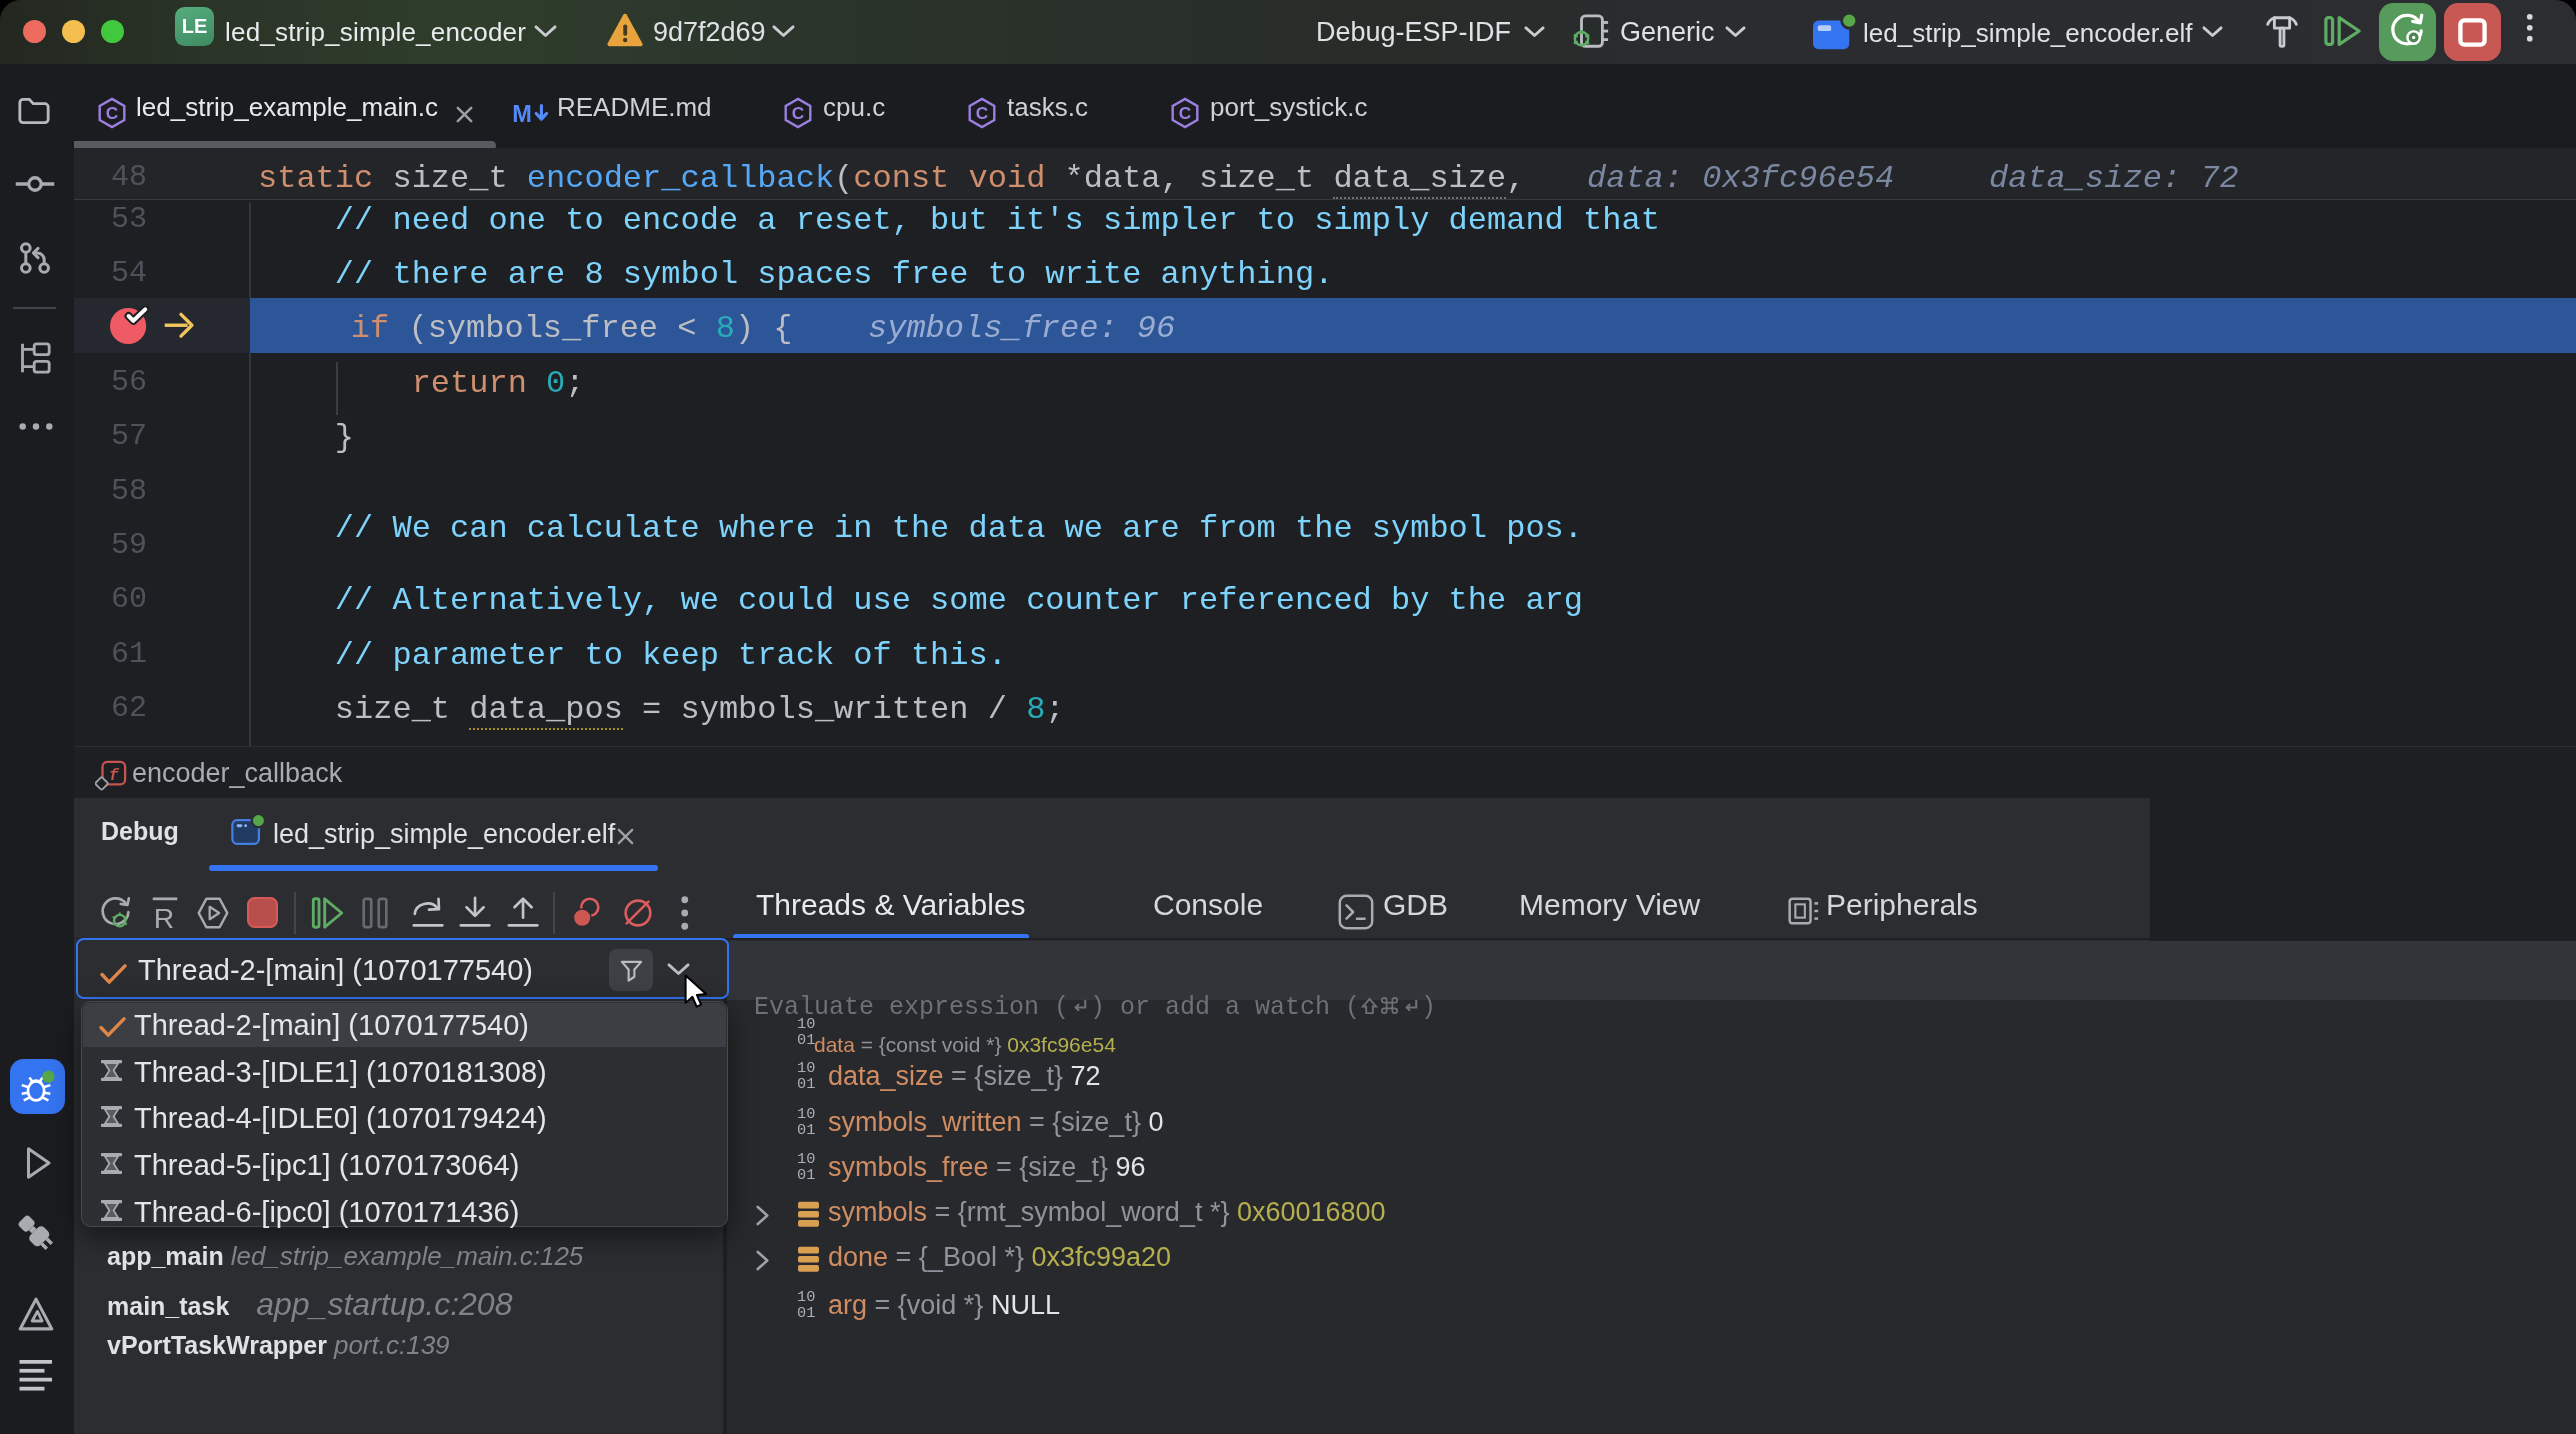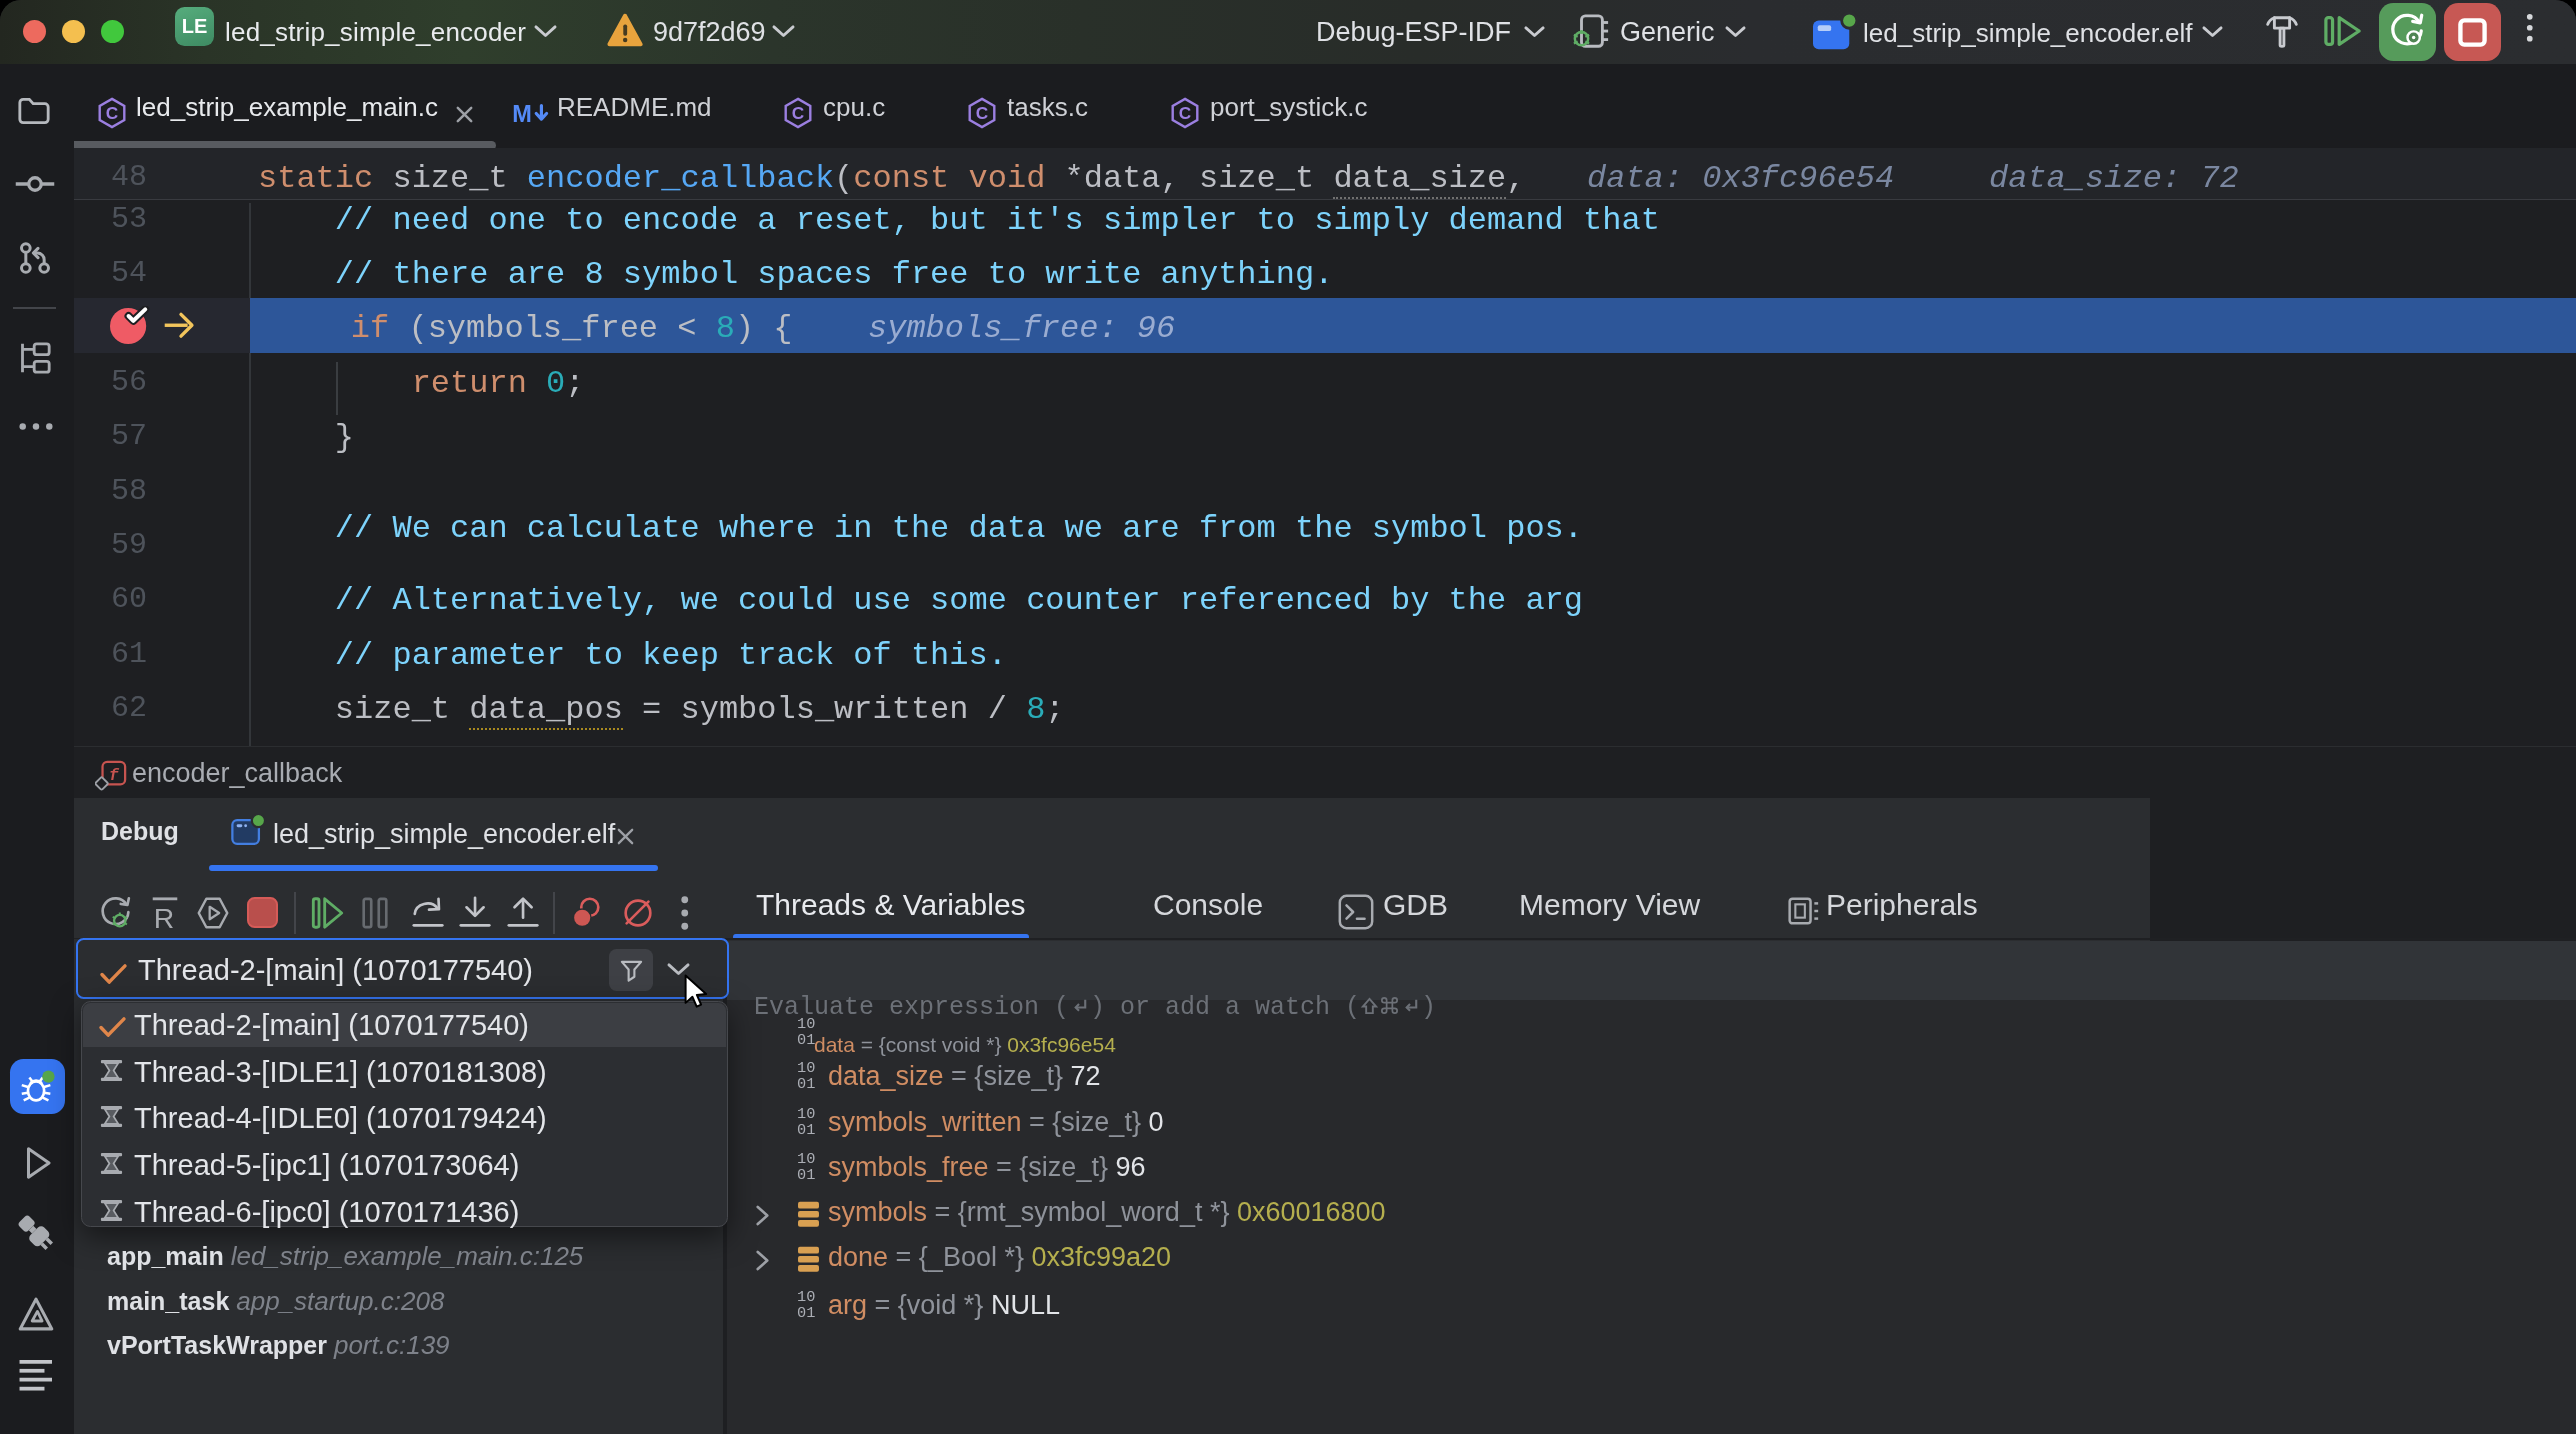--- a/index.html
+++ b/index.html
@@ -418,21 +418,21 @@
       </svg>
     <div class="abs" style="left:60px; top:351px; font-size:29px; color:#E3E5E9;">Thread-5-[ipc1] (1070173064)</div>
     <svg class="abs" style="left:25px; top:400px;" width="25" height="25" viewBox="0 0 26 26">
         <rect x="2" y="2" width="22" height="3.4" rx="1" fill="#A8ABB0"></rect>
         <rect x="2" y="20.6" width="22" height="3.4" rx="1" fill="#A8ABB0"></rect>
         <path d="M6 5.4 H20 L15.2 13 L20 20.6 H6 L10.8 13 Z" fill="#595C61" stroke="#A8ABB0" stroke-width="1.8"></path>
       </svg>
     <div class="abs" style="left:60px; top:398px; font-size:29px; color:#E3E5E9;">Thread-6-[ipc0] (1070171436)</div>
 
     <div class="abs" style="left:33px; top:443px; font-size:25px; font-weight:bold; color:#DFE1E5;">app_main <span style="font-weight:normal; font-style:italic; font-size:26px; color:#7E828A;">led_strip_example_main.c:125</span></div>
-    <div class="abs" style="left:33px; top:488px; font-size:25px; font-weight:bold; color:#DFE1E5;">main_task <span style="font-weight:normal; font-style:italic; font-size:26px; color:#7E828A;">app_startup.c:208</span></div>
+    <div class="abs" style="left:33px; top:488px; font-size:25px; font-weight:bold; color:#DFE1E5;">main_task <span style="font-weight:normal; font-style:italic; font-size:32px; color:#7E828A;margin-left:20px;">app_startup.c:208</span></div>
     <div class="abs" style="left:33px; top:532px; font-size:25px; font-weight:bold; color:#DFE1E5;">vPortTaskWrapper <span style="font-weight:normal; font-style:italic; font-size:26px; color:#7E828A;">port.c:139</span></div>
 
     <div class="abs mono" style="left:680px; top:157px; font-size:25px; color:#6C7077; white-space:pre;margin-top:38px;">Evaluate expression (<svg width="21" height="23" viewBox="0 0 22 24" style="vertical-align:-3.8px;">
           <path d="M17 5 V13 H7" fill="none" stroke="#6C7077" stroke-width="2.2"></path>
           <polyline points="10.5,9.5 7,13 10.5,16.5" fill="none" stroke="#6C7077" stroke-width="2.2"></polyline>
         </svg>) or add a watch (<svg width="19" height="23" viewBox="0 0 20 24" style="vertical-align:-3.8px;">
           <path d="M10 4 L17 12 H13.5 V19 H6.5 V12 H3 Z" fill="none" stroke="#6C7077" stroke-width="2"></path>
         </svg><svg width="21" height="23" viewBox="0 0 22 24" style="vertical-align:-3.8px;">
           <path d="M8 8 H14 V14 H8 Z M8 8 H5.5 A2.5 2.5 0 1 1 8 5.5 Z M14 8 V5.5 A2.5 2.5 0 1 1 16.5 8 Z M14 14 H16.5 A2.5 2.5 0 1 1 14 16.5 Z M8 14 V16.5 A2.5 2.5 0 1 1 5.5 14 Z" fill="none" stroke="#6C7077" stroke-width="1.8"></path>
         </svg><svg width="21" height="23" viewBox="0 0 22 24" style="vertical-align:-3.8px;">

